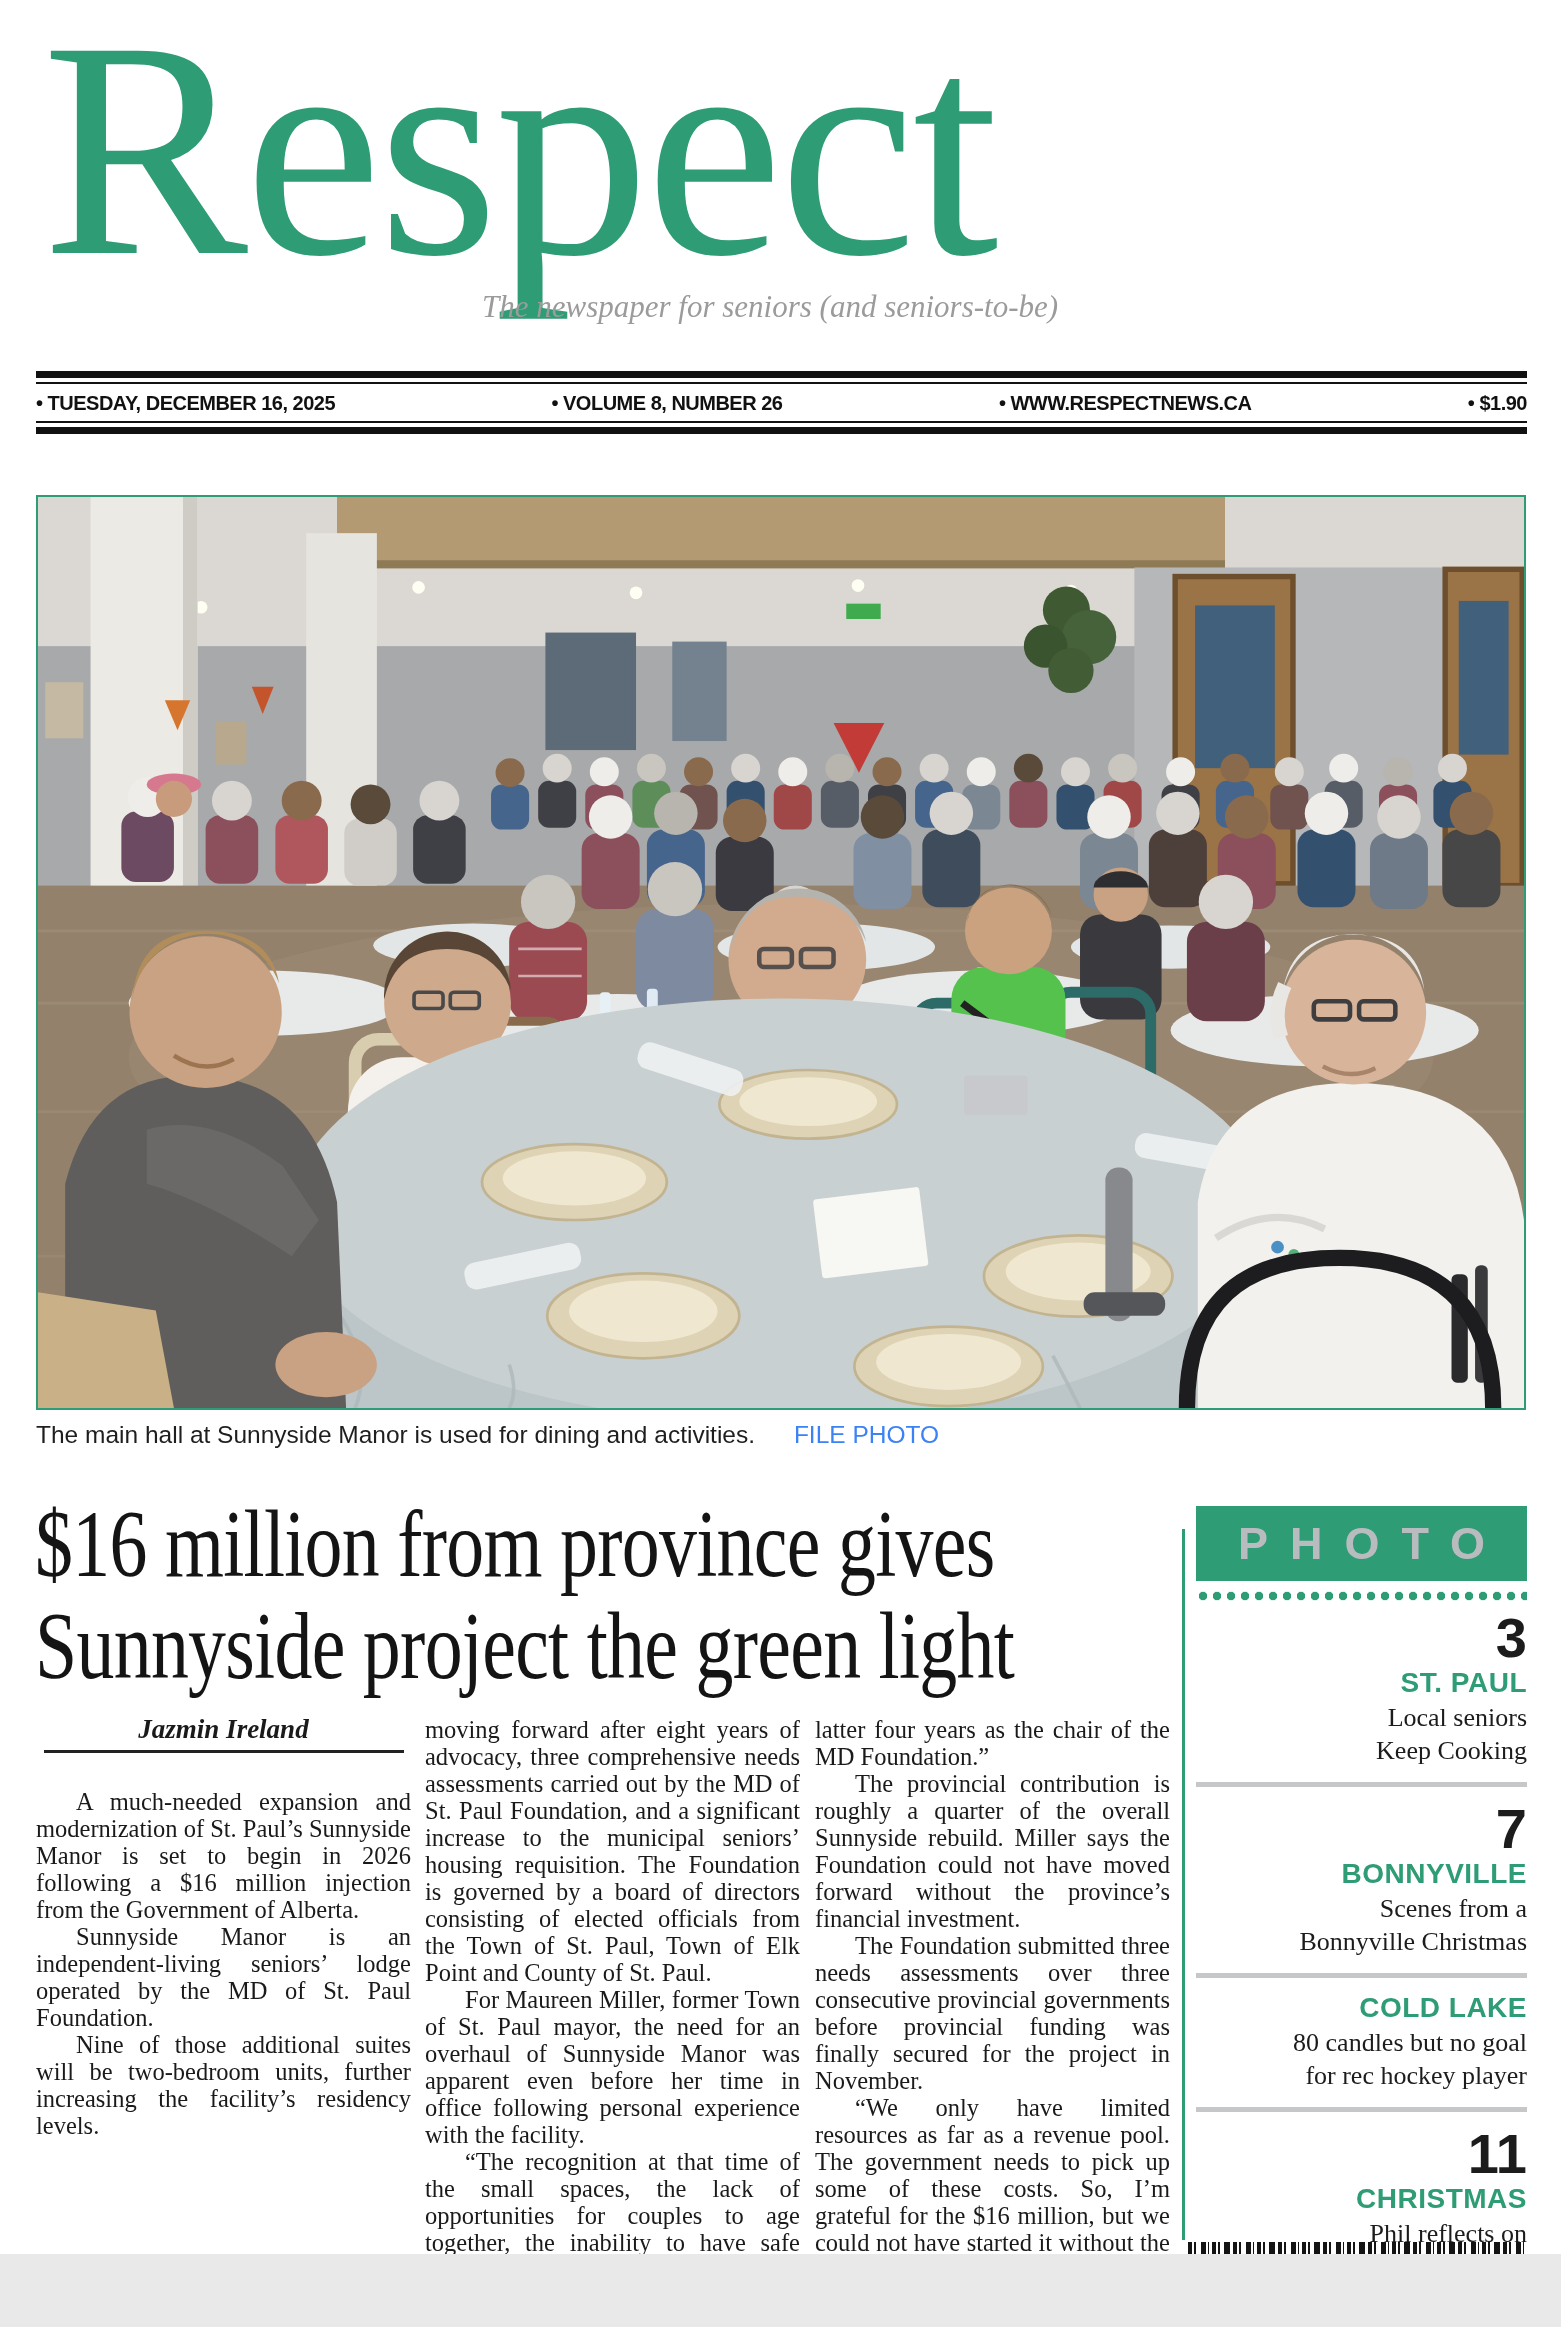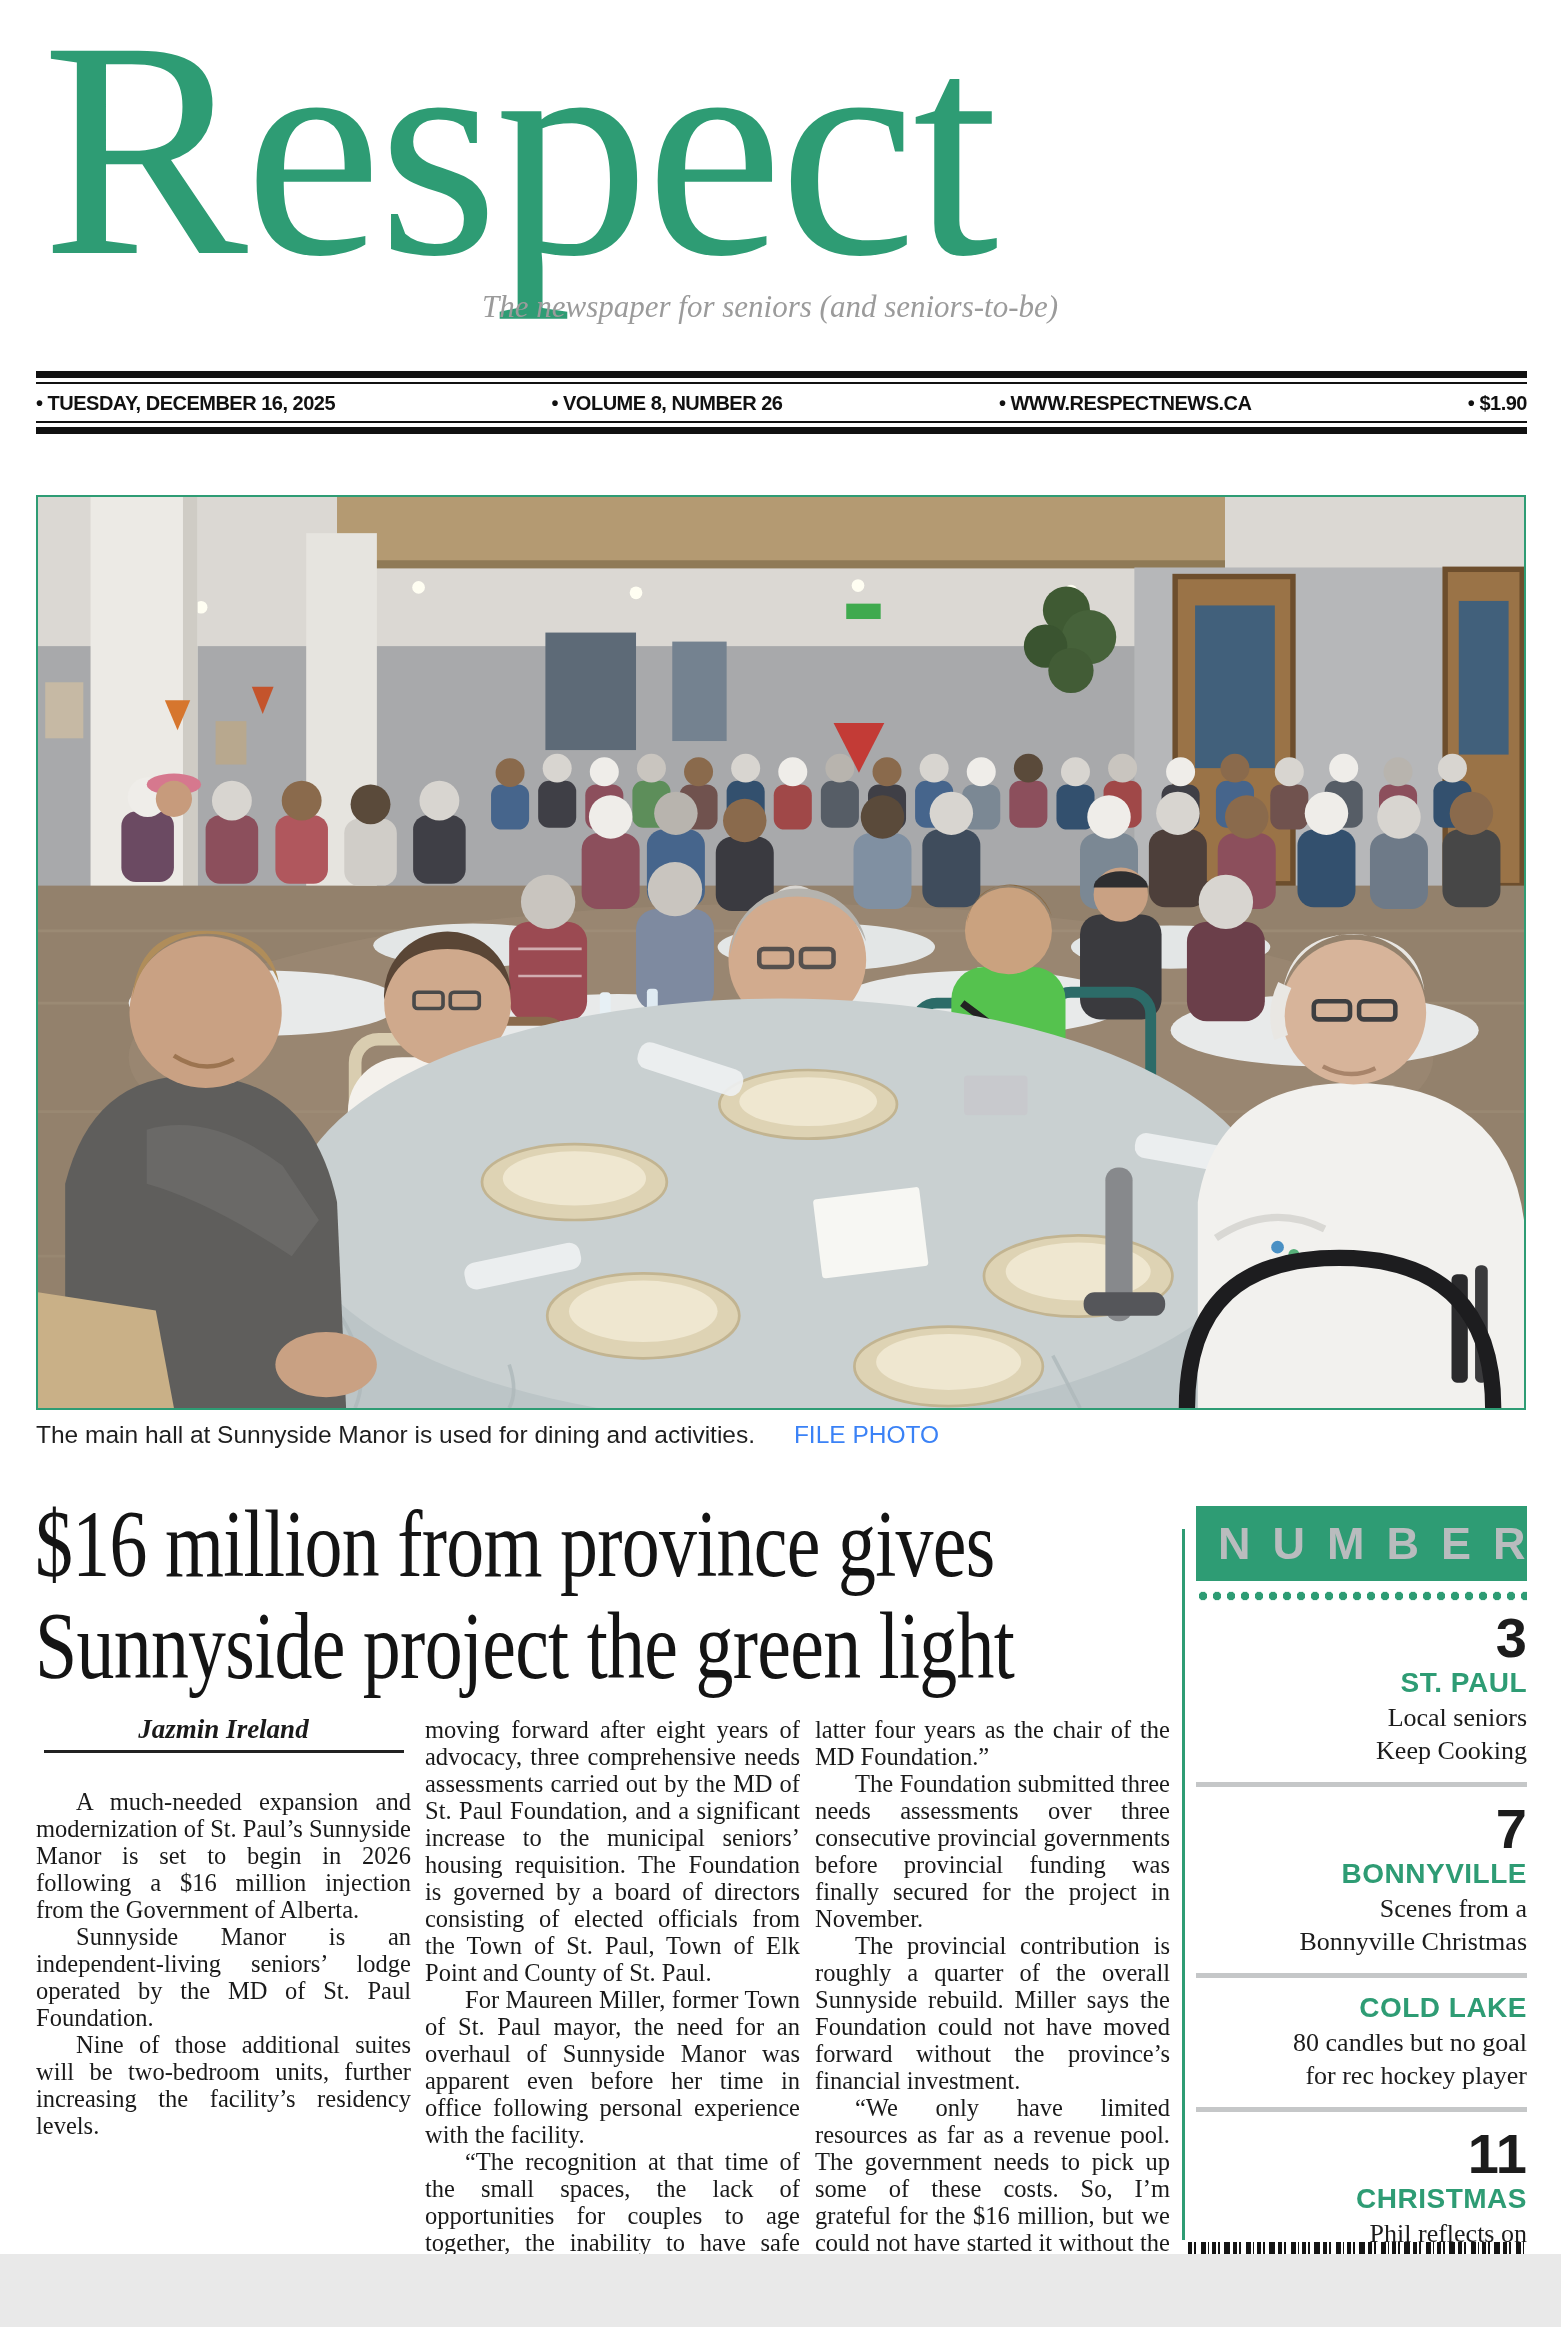--- a/index.html
+++ b/index.html
@@ -378,29 +378,29 @@
   </div>
 
   <div class="col col2">
     <p class="noindent">moving forward after eight years of advocacy, three comprehensive needs assessments carried out by the MD of St. Paul Foundation, and a significant increase to the municipal seniors’ housing requisition. The Foundation is governed by a board of directors consisting of elected officials from the Town of St. Paul, Town of Elk Point and County of St. Paul.</p>
     <p>For Maureen Miller, former Town of St. Paul mayor, the need for an overhaul of Sunnyside Manor was apparent even before her time in office following personal experience with the facility.</p>
     <p>“The recognition at that time of the small spaces, the lack of opportunities for couples to age together, the inability to have safe outdoor spaces to live and play in,” said Miller. “For me, this has been an eight-year activity within the role of mayor and in the</p>
   </div>
 
   <div class="col col3">
     <p class="noindent">latter four years as the chair of the MD Foundation.”</p>
+    <p>The provincial contribution is roughly a quarter of the overall Sunnyside rebuild. Miller says the Foundation could not have moved forward without the province’s financial investment.</p>
     <p>The Foundation submitted three needs assessments over three consecutive provincial governments before provincial funding was finally secured for the project in November.</p>
-    <p>The provincial contribution is roughly a quarter of the overall Sunnyside rebuild. Miller says the Foundation could not have moved forward without the province’s financial investment.</p>
     <p>“We only have limited resources as far as a revenue pool. The government needs to pick up some of these costs. So, I’m grateful for the $16 million, but we could not have started it without the $16 million from the province. It would have been impossible.”</p>
     <p class="continued">Continued on Page 2</p>
   </div>
 
   <div class="inside-vline"></div>
   <div class="inside">
-    <div class="inside-header">NUMBER</div>
+    <div class="inside-header">PHOTO</div>
     <div class="inside-dots"></div>
 
     <div class="inside-item">
       <div class="inside-page">3</div>
       <div class="inside-section">ST. PAUL</div>
       <div class="inside-teaser">
         <div>Local seniors</div>
         <div>Keep Cooking</div>
       </div>
       <div class="inside-divider"></div>

